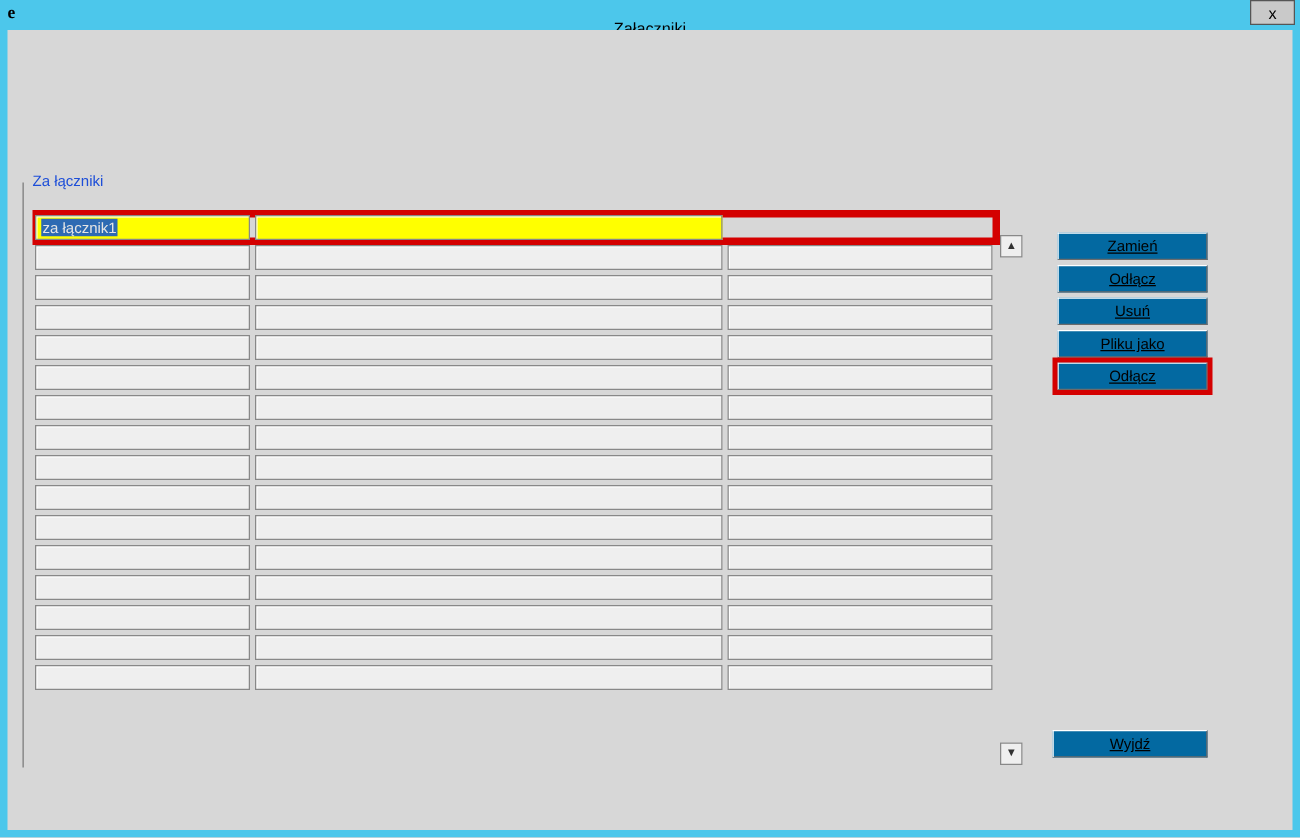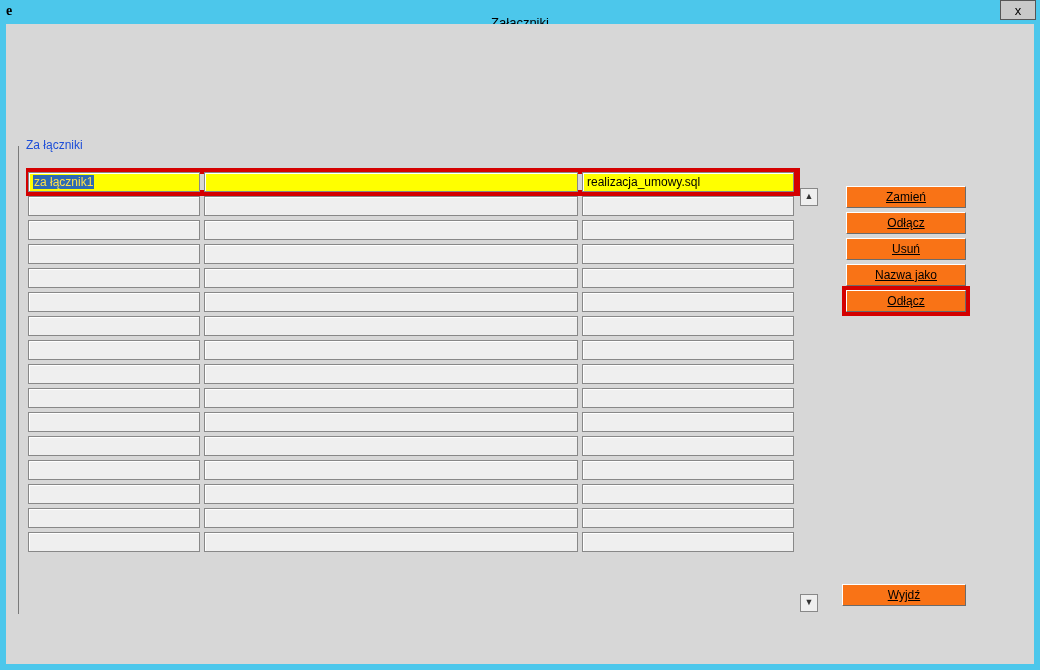--- a/index.html
+++ b/index.html
@@ -125,21 +125,21 @@
   .row.selected {
     outline: 6px solid #d40000;
     outline-offset: -4px;
   }
   .row.selected .cell {
     background: #ffff00;
     border: 1px solid #888;
   }
   .sel-text {
     background: #2d6ab3;
-    color: #fde047;
+    color: #e5e5e5;
     padding: 0 1px;
     margin-top: 22px;
   }
   .scrollbar {
     position: absolute;
     right: -20px;
     top: 20px;
     bottom: 2px;
     width: 18px;
   }
@@ -160,21 +160,21 @@
     position: absolute;
     right: 68px;
     top: 162px;
     width: 120px;
     display: flex;
     flex-direction: column;
     gap: 4px;
   }
   .btn {
     height: 22px;
-    background: #f97316;
+    background: #0369a1;
     border-top: 1px solid #fff;
     border-left: 1px solid #fff;
     border-right: 1px solid #6b6b6b;
     border-bottom: 1px solid #6b6b6b;
     text-align: center;
     line-height: 20px;
     font-size: 12px;
     cursor: pointer;
     text-decoration: underline;
   }
@@ -202,21 +202,20 @@
   <div class="inner">
 
     <div class="group-label">Za łączniki</div>
     <div class="groupbox"></div>
 
     <div class="table-wrap">
       <div class="grid" id="grid">
           <div class="row selected">
             <div class="cell c-name"><span class="sel-text">za łącznik1</span></div>
             <div class="cell c-opis"></div>
-            <div class="cell c-pliku">realizacja_umowy.sql</div>
           </div>
           <div class="row">
             <div class="cell c-name"></div>
             <div class="cell c-opis"></div>
             <div class="cell c-pliku"></div>
           </div>
           <div class="row">
             <div class="cell c-name"></div>
             <div class="cell c-opis"></div>
             <div class="cell c-pliku"></div>
@@ -291,20 +290,20 @@
       <div class="scrollbar">
         <div class="sb-btn sb-top">▲</div>
         <div class="sb-btn sb-bot">▼</div>
       </div>
     </div>
 
     <div class="btn-col">
       <div class="btn">Zamień</div>
       <div class="btn">Odłącz</div>
       <div class="btn">Usuń</div>
-      <div class="btn">Nazwa jako</div>
+      <div class="btn">Pliku jako</div>
       <div class="btn highlight">Odłącz</div>
     </div>
 
     <div class="btn btn-exit">Wyjdź</div>
 
   </div>
 </div>
 
 </body></html>

